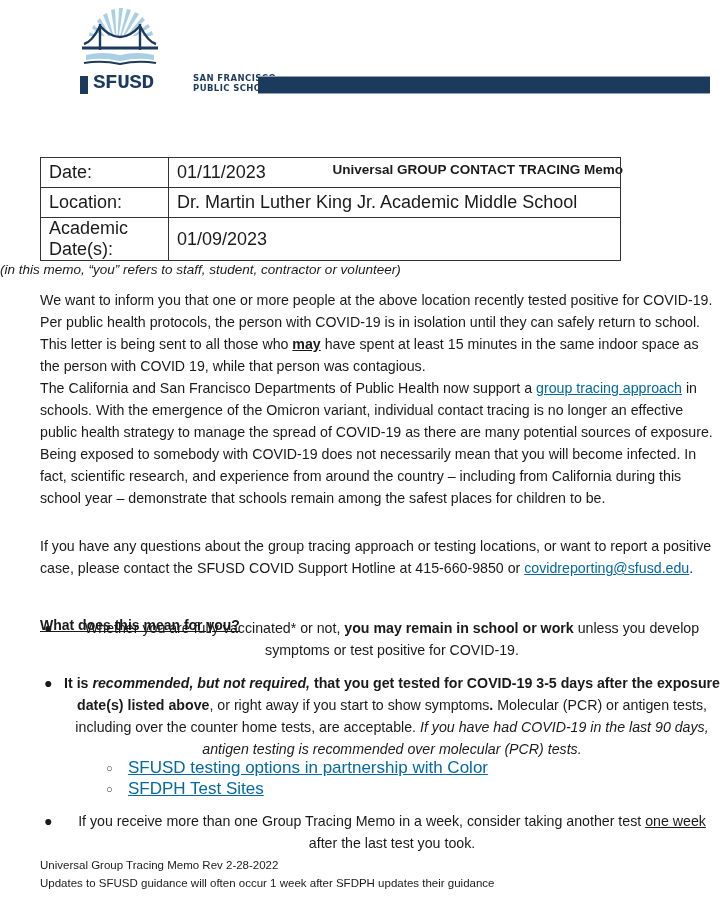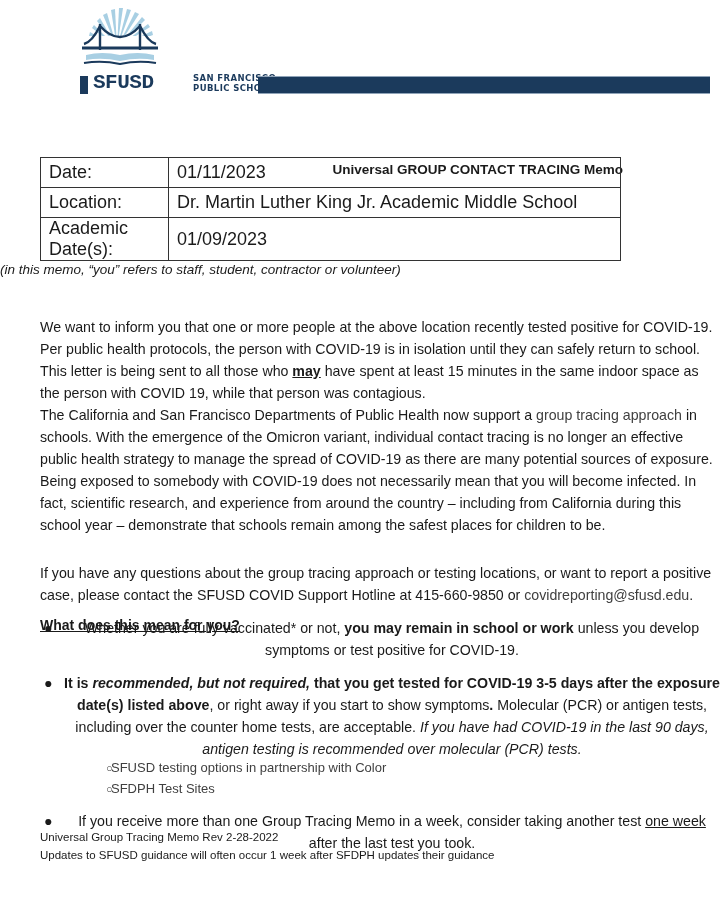--- a/index.html
+++ b/index.html
@@ -14,31 +14,31 @@
   .subword { position: absolute; left: 193px; top: 73px; font-family: "DejaVu Sans", sans-serif; font-weight: bold; font-size: 8.5px; color: #1b3a5c; line-height: 10px; letter-spacing: 0.4px; }
 
   .title { position: absolute; left: 0; width: 623px; top: 120px; text-align: right; font-weight: bold; font-size: 13.5px; margin-top: 42px; }
 
   table.info { position: absolute; left: 40px; top: 157px; width: 581px; border-collapse: collapse; font-size: 18px; }
   table.info td { border: 1.5px solid #333; height: 29px; padding: 0 8px; vertical-align: middle; }
   table.info td.k { width: 111px; }
 
   .note { position: absolute; left: 0; width: 728px; top: 262px; text-align: left; font-style: italic; font-size: 13.5px; }
 
-  .p { position: absolute; left: 40px; width: 676px; font-size: 14.2px; line-height: 22px; margin-top: 27px; }
-  .p a, .link { color: #404040; }
+  .p { position: absolute; left: 40px; width: 676px; font-size: 14.2px; line-height: 22px; }
+  .p a, .link { color: #0369a1; text-decoration: underline; }
   .hd { position: absolute; left: 40px; top: 585px; font-weight: bold; text-decoration: underline; font-size: 14px; margin-top: 32px; }
 
   .bullet { position: absolute; left: 44px; font-size: 14.2px; line-height: 22px; }
   .btext { position: absolute; left: 62px; width: 660px; font-size: 14.2px; line-height: 22px; text-align: center; }
   .sub-bullet { position: absolute; left: 106px; font-size: 11px; line-height: 22px; color: #333; }
-  .sub-text { position: absolute; left: 111px; font-size: 13px; line-height: 22px; }
+  .sub-text { position: absolute; left: 128px; font-size: 17px; line-height: 22px; }
   .u { text-decoration: underline; }
 
-  .footer { position: absolute; left: 40px; top: 828px; font-size: 11.5px; line-height: 18px; }
+  .footer { position: absolute; left: 40px; top: 856px; font-size: 11.5px; line-height: 18px; }
 </style>
 </head>
 <body>
 
 <svg class="logo" viewBox="0 0 220 100">
   <g fill="#a8cfe3">
     <path d="M37,48 L8,44 L8,40 Z"></path>
       <path d="M37,48 L9,36 L10,32 Z"></path>
       <path d="M37,48 L12,28 L14,25 Z"></path>
     <path d="M37,48 L17,21 L20,18 Z"></path>

